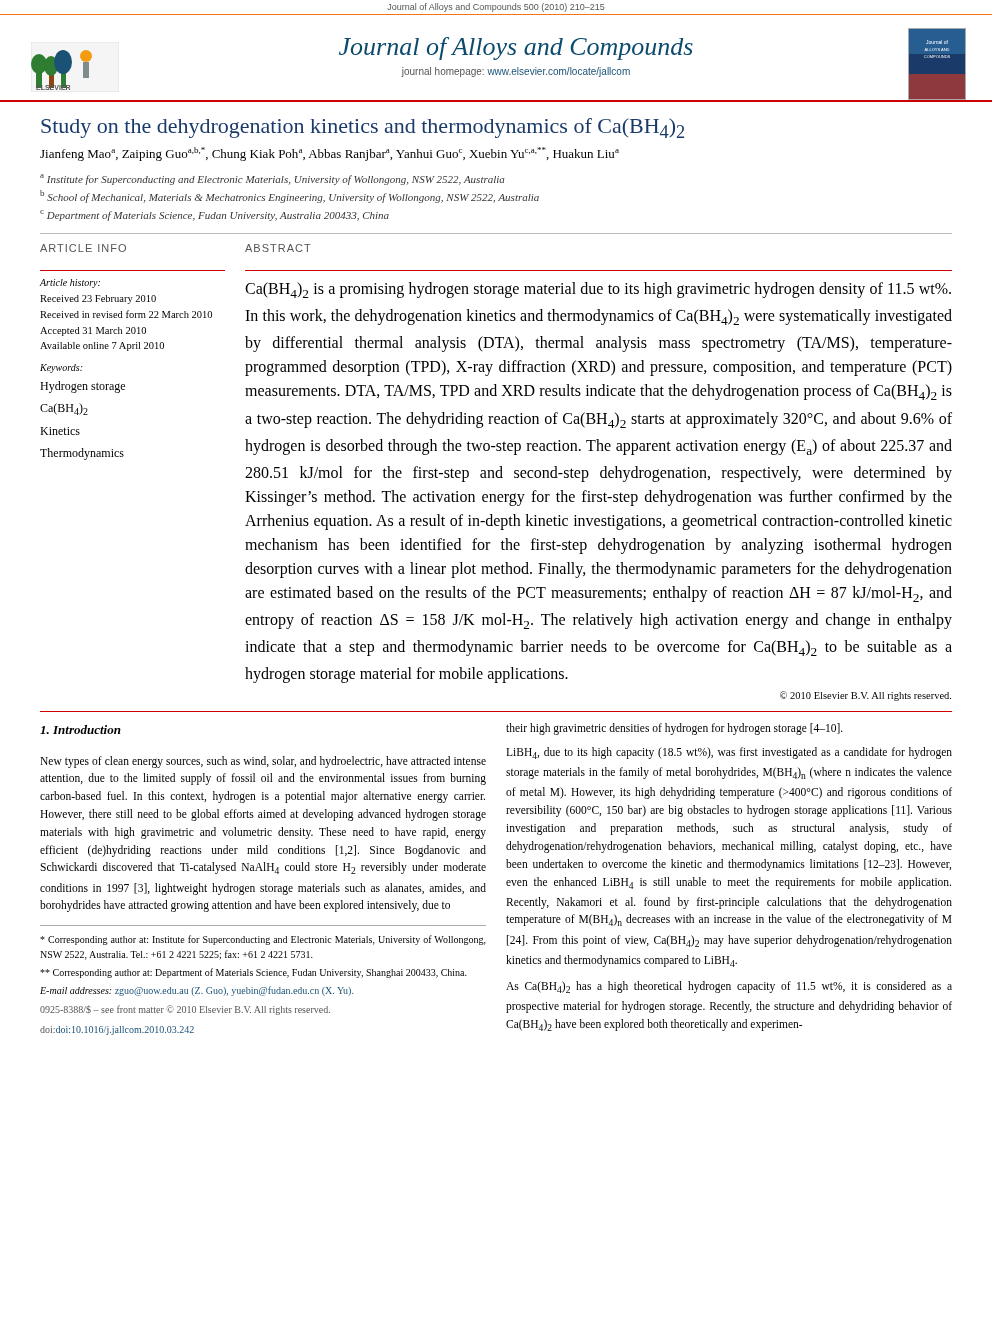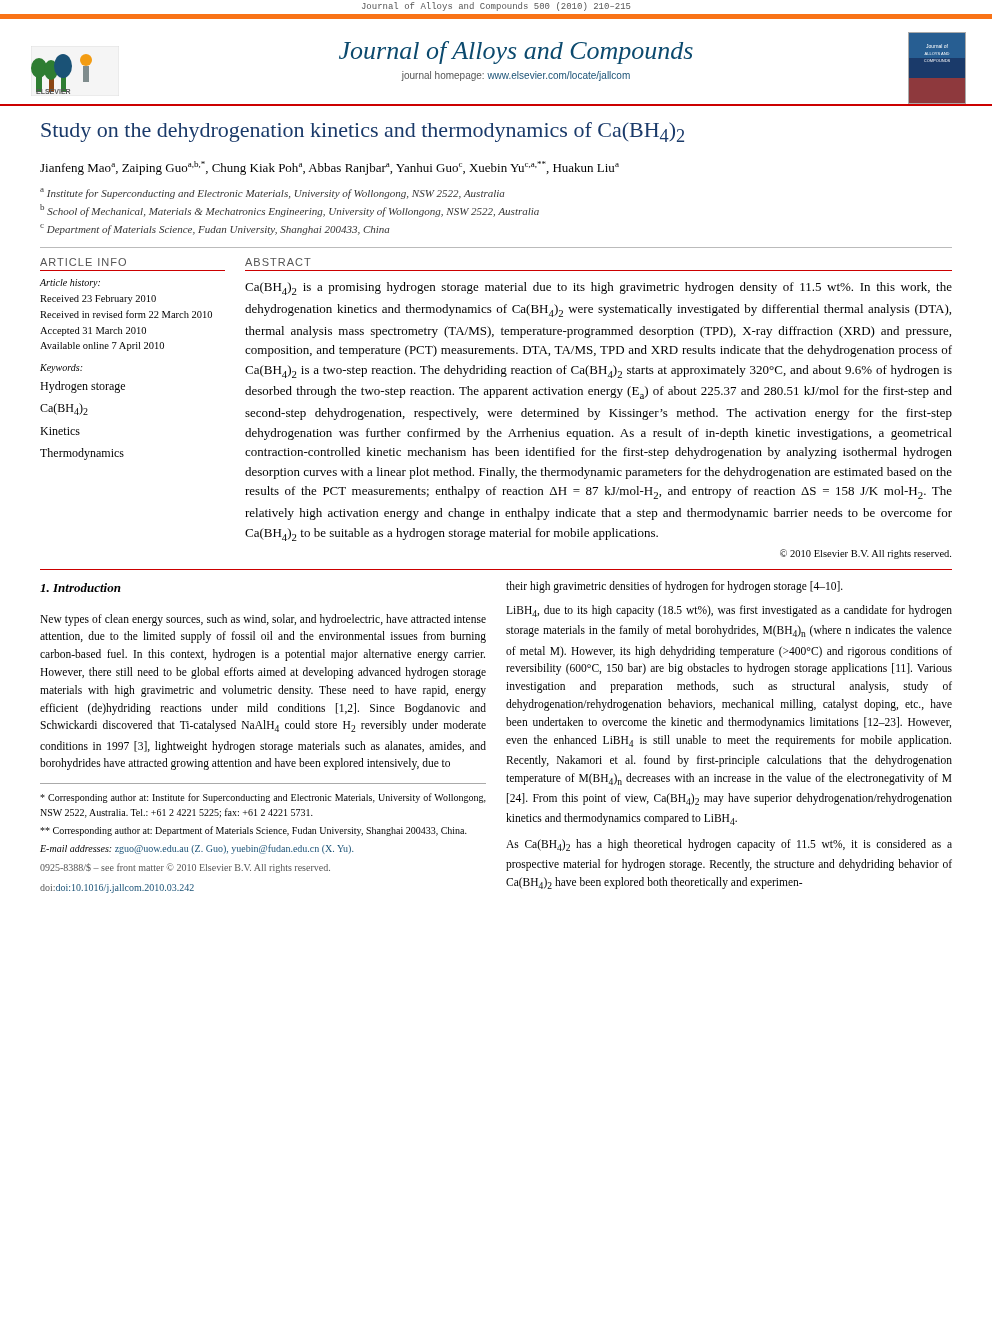--- a/index.html
+++ b/index.html
@@ -71,35 +71,34 @@
       border: 1px solid #aaa;
       display: flex;
       align-items: center;
       justify-content: center;
       font-size: 6px;
       color: #fff;
       text-align: center;
     }
     .journal-ref-line {
       font-size: 9px;
-      font-family: Liberation Mono, monospace;
+      font-family: Liberation Sans, sans-serif;
       color: #555;
       text-align: center;
       padding: 2px 20px;
-      border-bottom: 5px solid #f97316;
+      border-bottom: 1px solid #f97316;
     }
     
     .main-content {
       padding: 10px 40px 10px 40px;
     }
     .article-title {
       font-size: 22px;
       font-family: "Times New Roman", serif;
       color: #1a3a6a;
-      margin-bottom: 10px;
       line-height: 1.3;
       font-weight: normal;
     }
     .authors {
       font-size: 13px;
       margin-bottom: 6px;
       color: #000;
     }
     .authors sup {
       font-size: 9px;
@@ -130,21 +129,21 @@
     }
     .right-col {
       flex: 1;
     }
     .section-label {
       font-size: 11px;
       font-family: Arial, sans-serif;
       letter-spacing: 1px;
       color: #555;
       border-bottom: 1px solid #c00;
-      padding-bottom: 2px;
+      padding-bottom: 16px;
       margin-bottom: 6px;
       text-transform: uppercase;
     }
     .article-info-group {
       margin-bottom: 8px;
     }
     .article-info-title {
       font-style: italic;
       font-size: 10px;
       margin-bottom: 3px;
@@ -154,21 +153,21 @@
       font-size: 10.5px;
       color: #000;
       line-height: 1.5;
     }
     .keywords-list {
       font-size: 12px;
       color: #000;
       line-height: 1.8;
     }
     .abstract-text {
-      font-size: 13px;
+      font-size: 16px;
       line-height: 1.5;
       color: #000;
       text-align: justify;
     }
     .copyright-line {
       font-size: 10.5px;
       text-align: right;
       color: #000;
       margin-top: 4px;
     }
@@ -281,21 +280,21 @@
       Study on the dehydrogenation kinetics and thermodynamics of Ca(BH<sub>4</sub>)<sub>2</sub>
     </div>
 
     <div class="authors">
       Jianfeng Mao<sup>a</sup>, Zaiping Guo<sup>a,b,</sup><sup>*</sup>, Chung Kiak Poh<sup>a</sup>, Abbas Ranjbar<sup>a</sup>, Yanhui Guo<sup>c</sup>, Xuebin Yu<sup>c,a,</sup><sup>**</sup>, Huakun Liu<sup>a</sup>
     </div>
 
     <div class="affiliations">
       <div><sup>a</sup> <em>Institute for Superconducting and Electronic Materials, University of Wollongong, NSW 2522, Australia</em></div>
       <div><sup>b</sup> <em>School of Mechanical, Materials &amp; Mechatronics Engineering, University of Wollongong, NSW 2522, Australia</em></div>
-      <div><sup>c</sup> <em>Department of Materials Science, Fudan University, Shanghai 200433, China</em></div>
+      <div><sup>c</sup> <em>Department of Materials Science, Fudan University, Australia 200433, China</em></div>
     </div>
 
     <hr class="divider-line">
 
     <div class="two-col">
 
       <div class="left-col">
         <div class="section-label">ARTICLE INFO</div>
 
         <div class="article-info-group">

